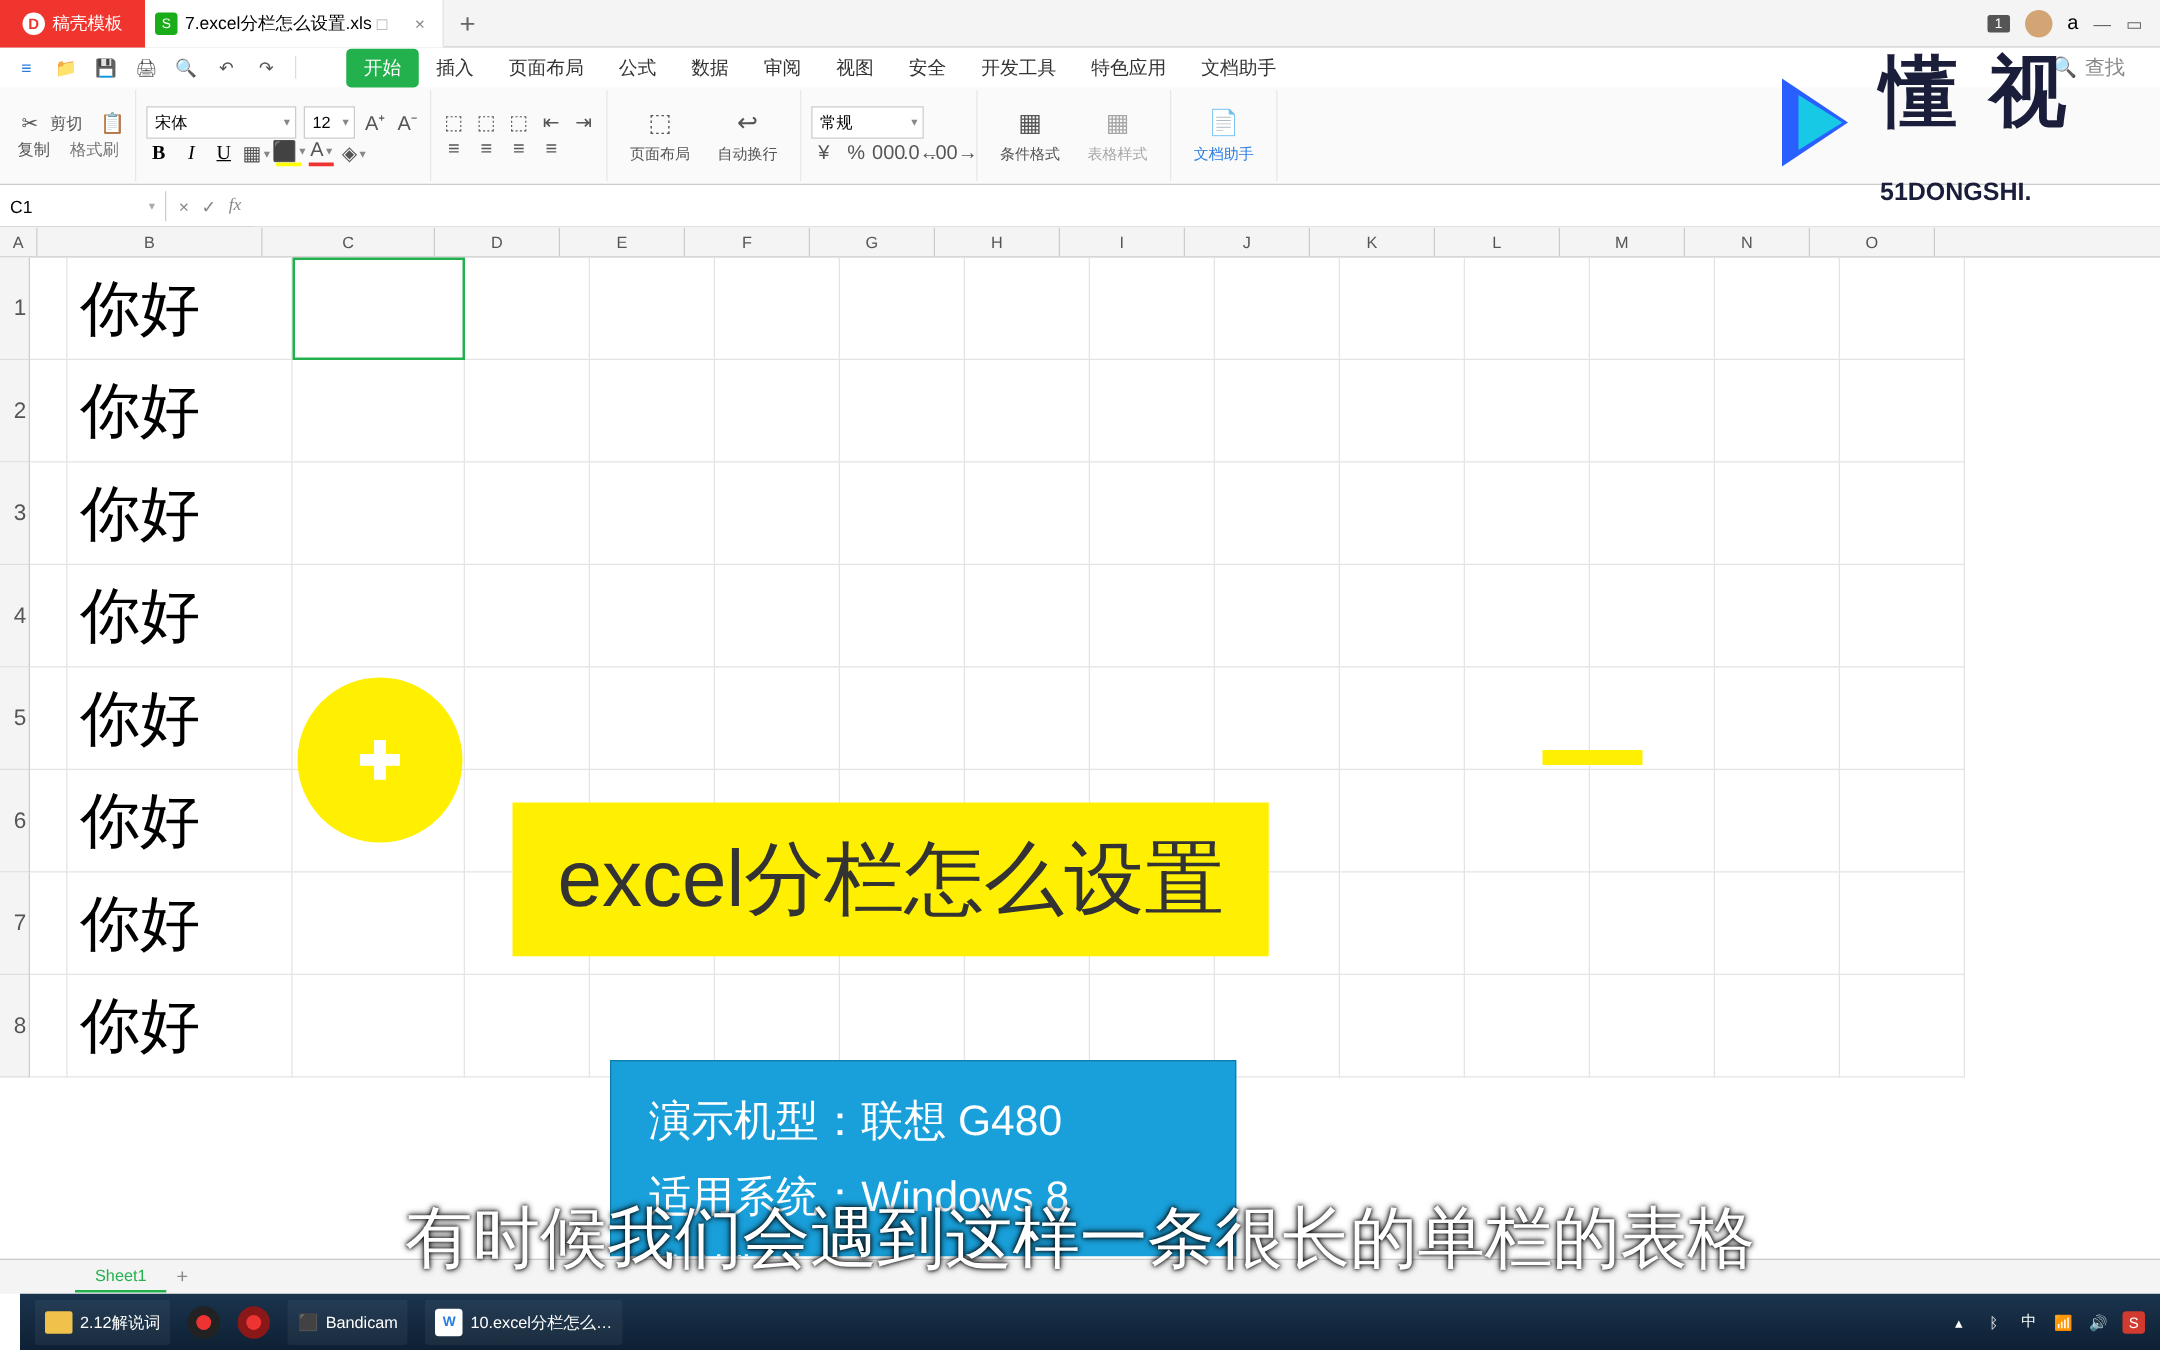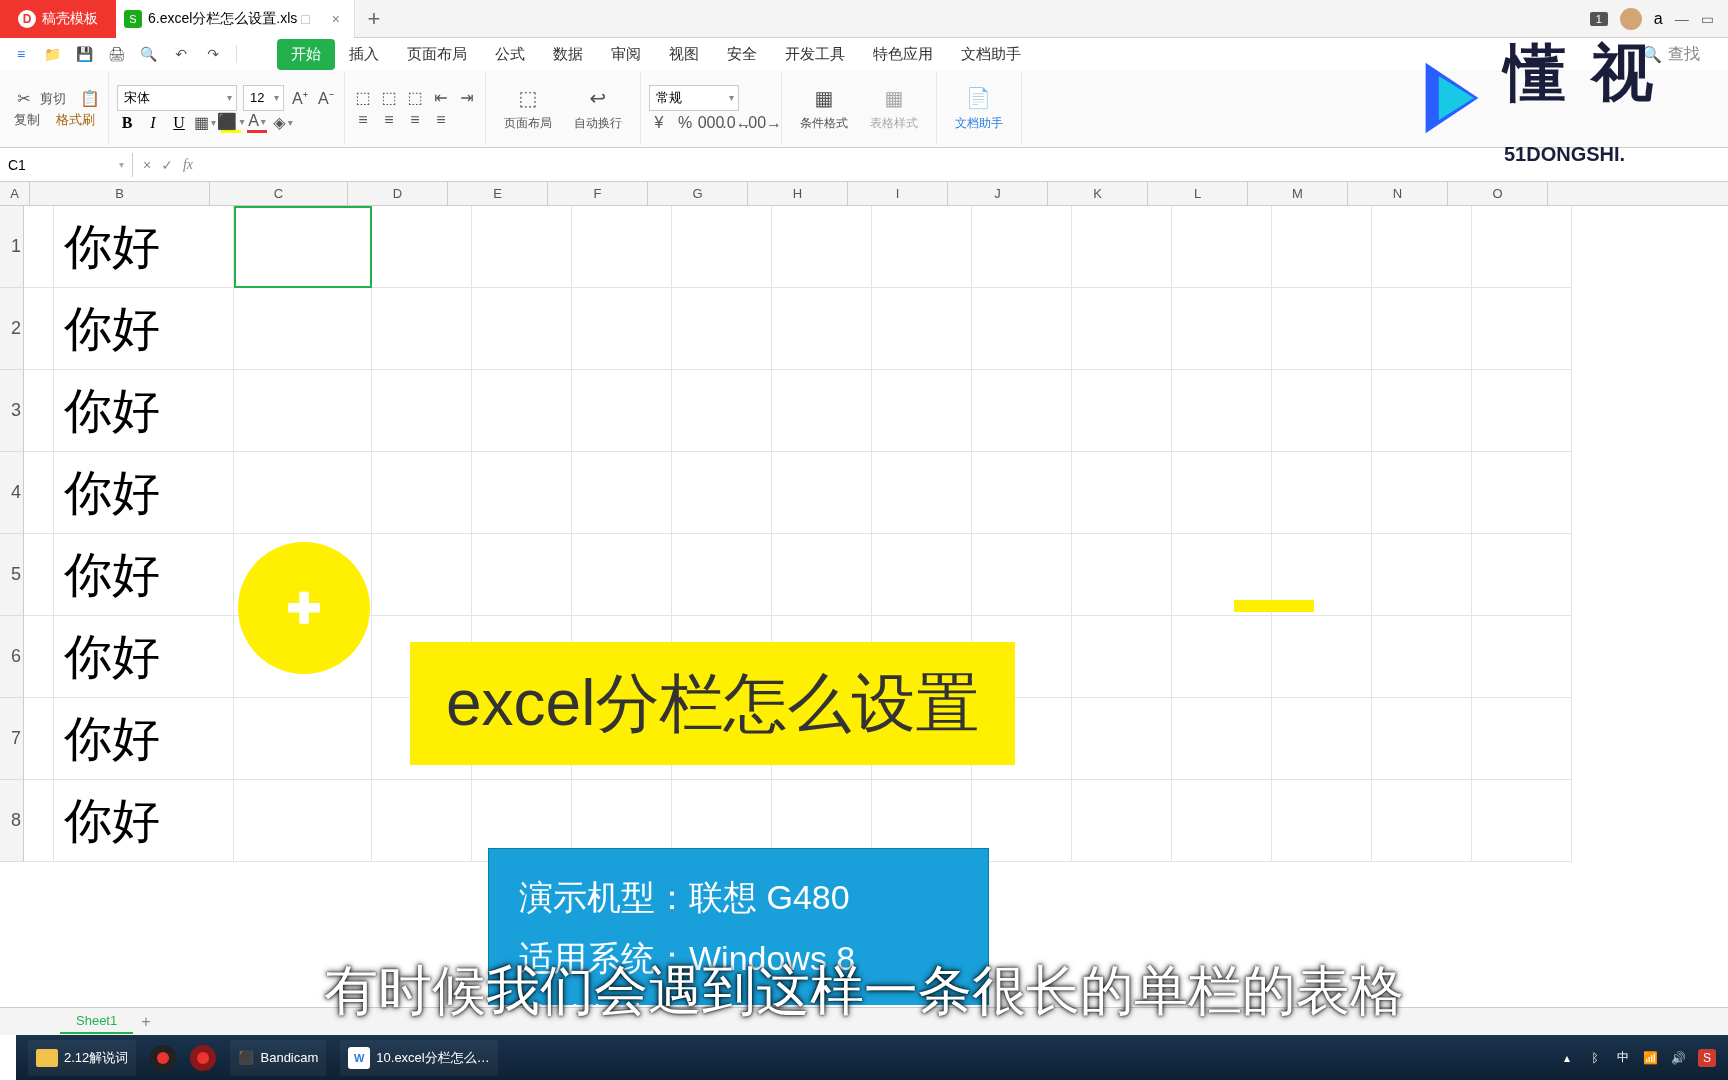--- a/index.html
+++ b/index.html
@@ -29,21 +29,21 @@
 .rtab.active { background: #22b14c; color: #fff; border-radius: 4px; }
 .search-box { margin-left: auto; display: flex; align-items: center; gap: 6px; padding-right: 20px; color: #888; }
 
 
 .ribbon { height: 78px; display: flex; border-bottom: 1px solid #ccc; padding: 2px 6px; background: #fafafa; }
 .rgroup { display: flex; flex-direction: column; padding: 0 8px; border-right: 1px solid #e8e8e8; justify-content: center; gap: 2px; }
 .rgroup.h { flex-direction: row; align-items: center; }
 .rrow { display: flex; align-items: center; gap: 6px; }
 .r-icon { width: 20px; height: 20px; display: inline-flex; align-items: center; justify-content: center; color: #555; }
 .rlabel { font-size: 13px; color: #555; }
-.rlabel.disabled { color: #a16207; }
+.rlabel.disabled { color: #737373; }
 .font-sel { border: 1px solid #ccc; height: 26px; padding: 2px 20px 2px 6px; font-size: 13px; background: #fff; display: flex; align-items: center; position: relative; }
 .font-sel::after { content: "▾"; position: absolute; right: 4px; font-size: 10px; color: #888; }
 .font-sel.name { width: 120px; }
 .font-sel.size { width: 41px; }
 .btn-bold, .btn-italic, .btn-under { font-family: serif; width: 20px; text-align: center; }
 .btn-bold { font-weight: bold; }
 .btn-italic { font-style: italic; }
 .btn-under { text-decoration: underline; }
 .big-btn { display: flex; flex-direction: column; align-items: center; justify-content: center; padding: 0 10px; gap: 4px; }
 .big-btn .big-icon { width: 28px; height: 26px; display: flex; align-items: center; justify-content: center; font-size: 20px; color: #555; }
@@ -117,21 +117,21 @@
 </head>
 <body>
 
 <div class="title-bar">
   <div class="tab-template">
     <span class="tab-icon">D</span>
     <span>稿壳模板</span>
   </div>
   <div class="tab-file">
     <span class="file-icon">S</span>
-    <span>6.excel分栏怎么设置.xls</span>
+    <span>7.excel分栏怎么设置.xls</span>
     <span class="tab-pin">□</span>
     <span class="tab-close">×</span>
   </div>
   <div class="tab-add">+</div>
   <div class="title-right">
     <span class="badge-count">1</span>
     <span class="avatar"></span>
     <span>a</span>
     <span class="win-ctrl">—</span>
     <span class="win-ctrl">▭</span>

